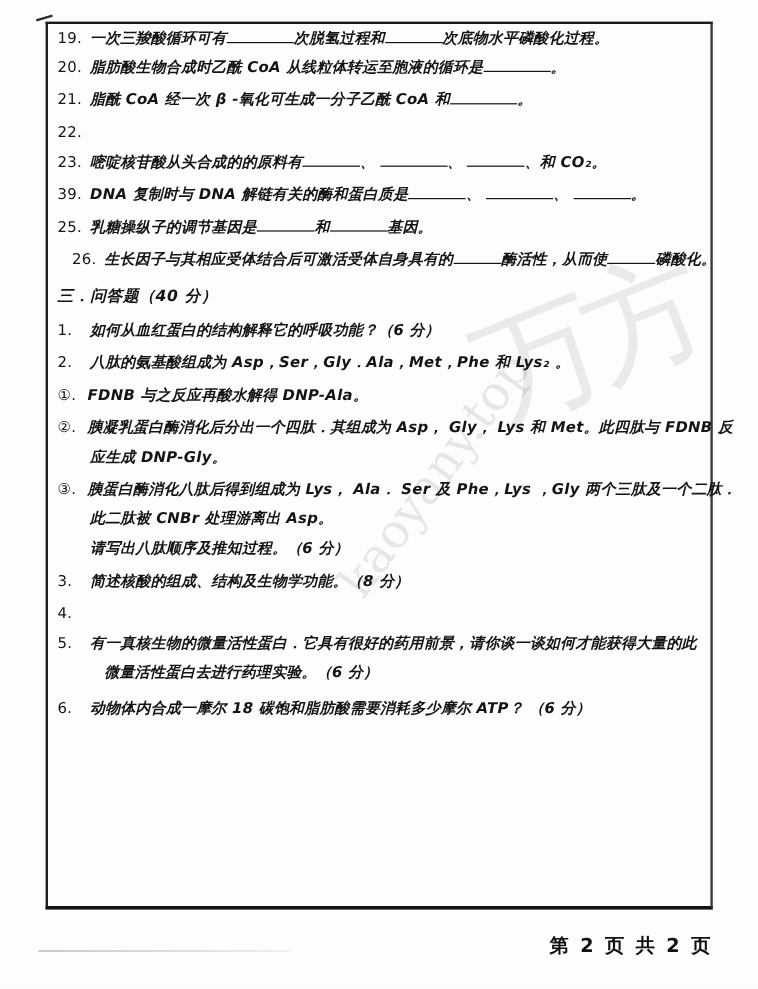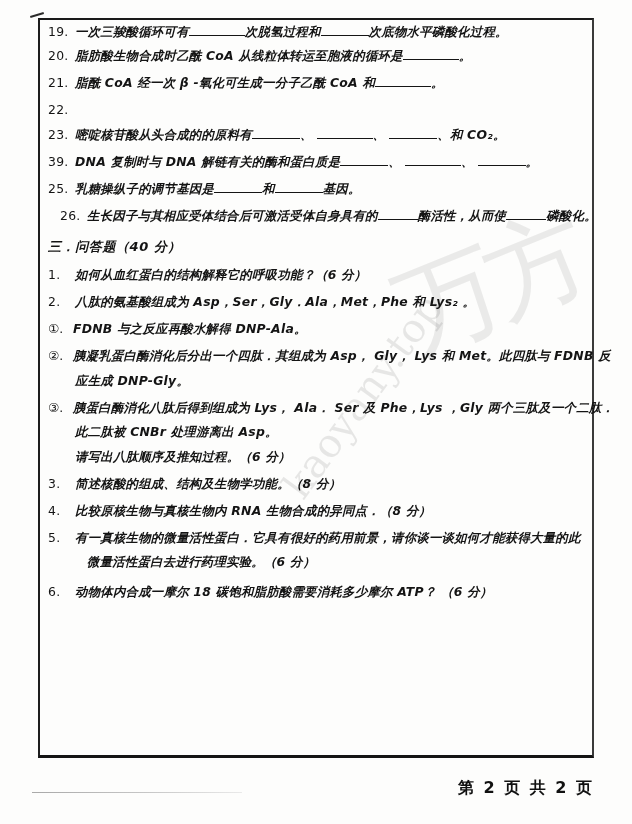--- a/index.html
+++ b/index.html
@@ -237,21 +237,20 @@
       <span class="txt">请写出八肽顺序及推知过程。（6 分）</span>
     </div>
 
     <div class="line tall">
       <span class="num">3.</span>
       <span class="txt">简述核酸的组成、结构及生物学功能。（8 分）</span>
     </div>
 
     <div class="line tall">
       <span class="num">4.</span>
-      <span class="txt">比较原核生物与真核生物内 RNA 生物合成的异同点．（8 分）</span>
     </div>
 
     <div class="line">
       <span class="num">5.</span>
       <span class="txt">有一真核生物的微量活性蛋白．它具有很好的药用前景，请你谈一谈如何才能获得大量的此</span>
     </div>
     <div class="line tall2 indent">
       <span class="txt">微量活性蛋白去进行药理实验。（6 分）</span>
     </div>
 

